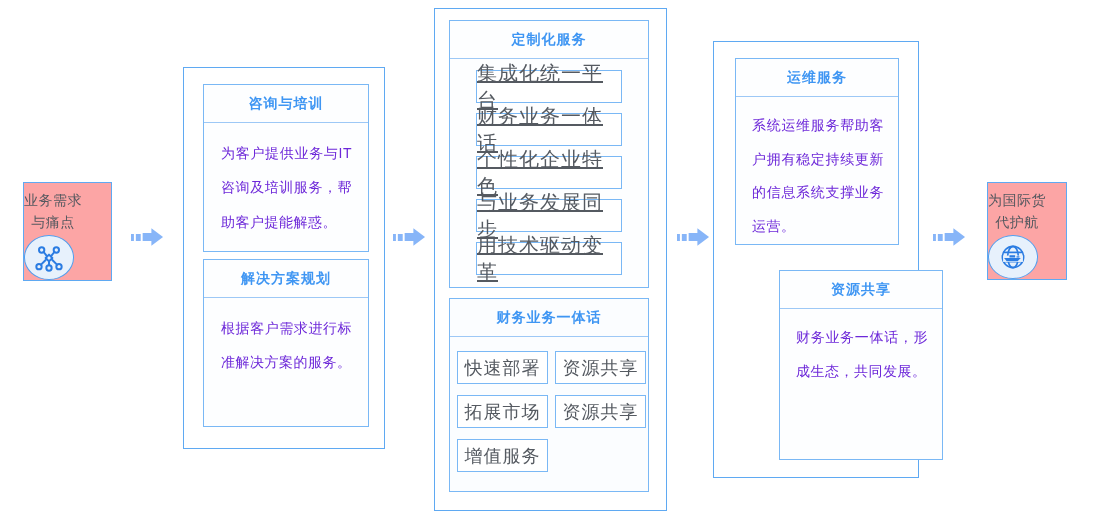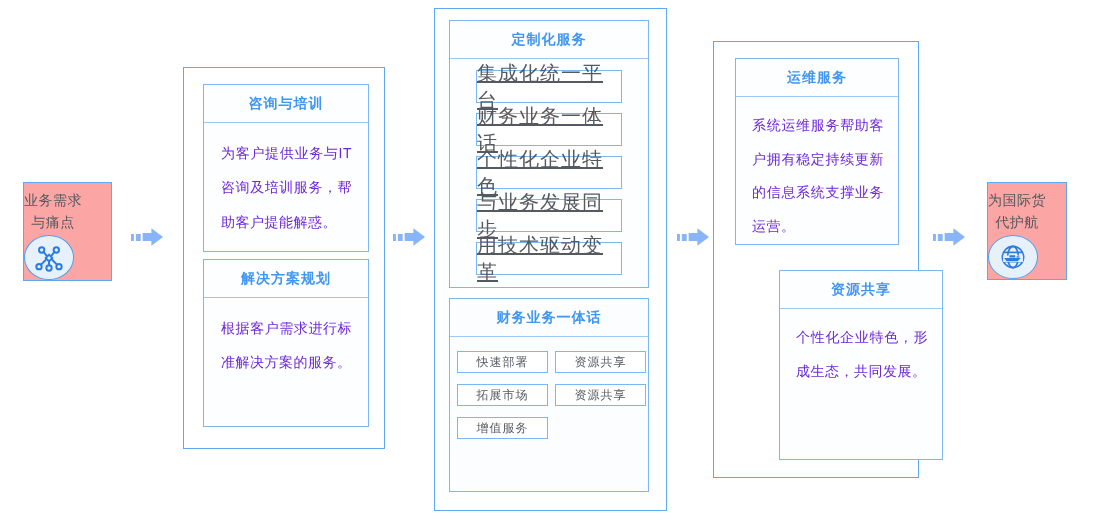--- a/index.html
+++ b/index.html
@@ -17,22 +17,22 @@
             display:flex;flex-direction:column;align-items:flex-start;padding-top:7px;box-sizing:border-box;}
   .endpoint-label{font-size:14px;color:#54585f;line-height:1.55;text-align:center;letter-spacing:0.5px;}
   .badge-circle{width:50px;height:50px;border-radius:50%;background:#e7f1fc;border:1.5px solid #4f9ff0;
                 display:flex;align-items:center;justify-content:center;margin-top:2px;box-sizing:border-box;}
 
   .chip-col{padding-top:11px;}
   .chip{width:146px;height:33px;margin:0 auto 10px auto;border:1px solid #7ab8f5;background:#ffffff;
         display:flex;align-items:center;justify-content:center;font-size:20px;color:#555a61;
         letter-spacing:1px;box-sizing:border-box;text-decoration:underline;}
   .chip-grid{display:flex;flex-wrap:wrap;gap:11px 7px;padding:14px 0 0 7px;}
-  .chip-sm{width:91px;height:22px;border:1px solid #7ab8f5;background:#ffffff;display:flex;
-           align-items:center;justify-content:center;font-size:12px;color:#555a61;
+  .chip-sm{width:91px;height:33px;border:1px solid #7ab8f5;background:#ffffff;display:flex;
+           align-items:center;justify-content:center;font-size:18px;color:#555a61;
            letter-spacing:1px;box-sizing:border-box;}
 
   .flow-arrow{position:absolute;width:33px;height:22px;}
   .tinted{background:#fbfdff;}
 </style>
 </head>
 <body>
 
 <div class="canvas">
 
@@ -110,21 +110,21 @@
 
   <div class="group" style="left:713px;top:41px;width:204px;height:435px;"></div>
 
   <div class="card" style="left:735px;top:58px;width:162px;height:185px;">
     <div class="card-header">运维服务</div>
     <div class="card-body" style="padding:12px 14px 0 16px;line-height:2.4;">系统运维服务帮助客户拥有稳定持续更新的信息系统支撑业务运营。</div>
   </div>
 
   <div class="card" style="left:735px;top:270px;width:162px;height:188px;margin-left:44px;">
     <div class="card-header">资源共享</div>
-    <div class="card-body" style="padding:12px 14px 0 16px;line-height:2.4;">个性化企业特色，形成生态，共同发展。</div>
+    <div class="card-body" style="padding:12px 14px 0 16px;line-height:2.4;">财务业务一体话，形成生态，共同发展。</div>
   </div>
 
   <svg class="flow-arrow" style="left:933px;top:226px;" viewBox="0 0 34 22">
     <path fill="#87b5f8" d="M0 8 h3 v7 h-3 z M5 8 h5 v7 h-5 z M12 7 h9 v-5 l12 9 -12 9 v-5 h-9 z"></path>
   </svg>
 
   <div class="endpoint" style="left:987px;top:182px;width:80px;height:98px;">
     <div class="endpoint-label">
       <div>为国际货</div>
       <div>代护航</div>

